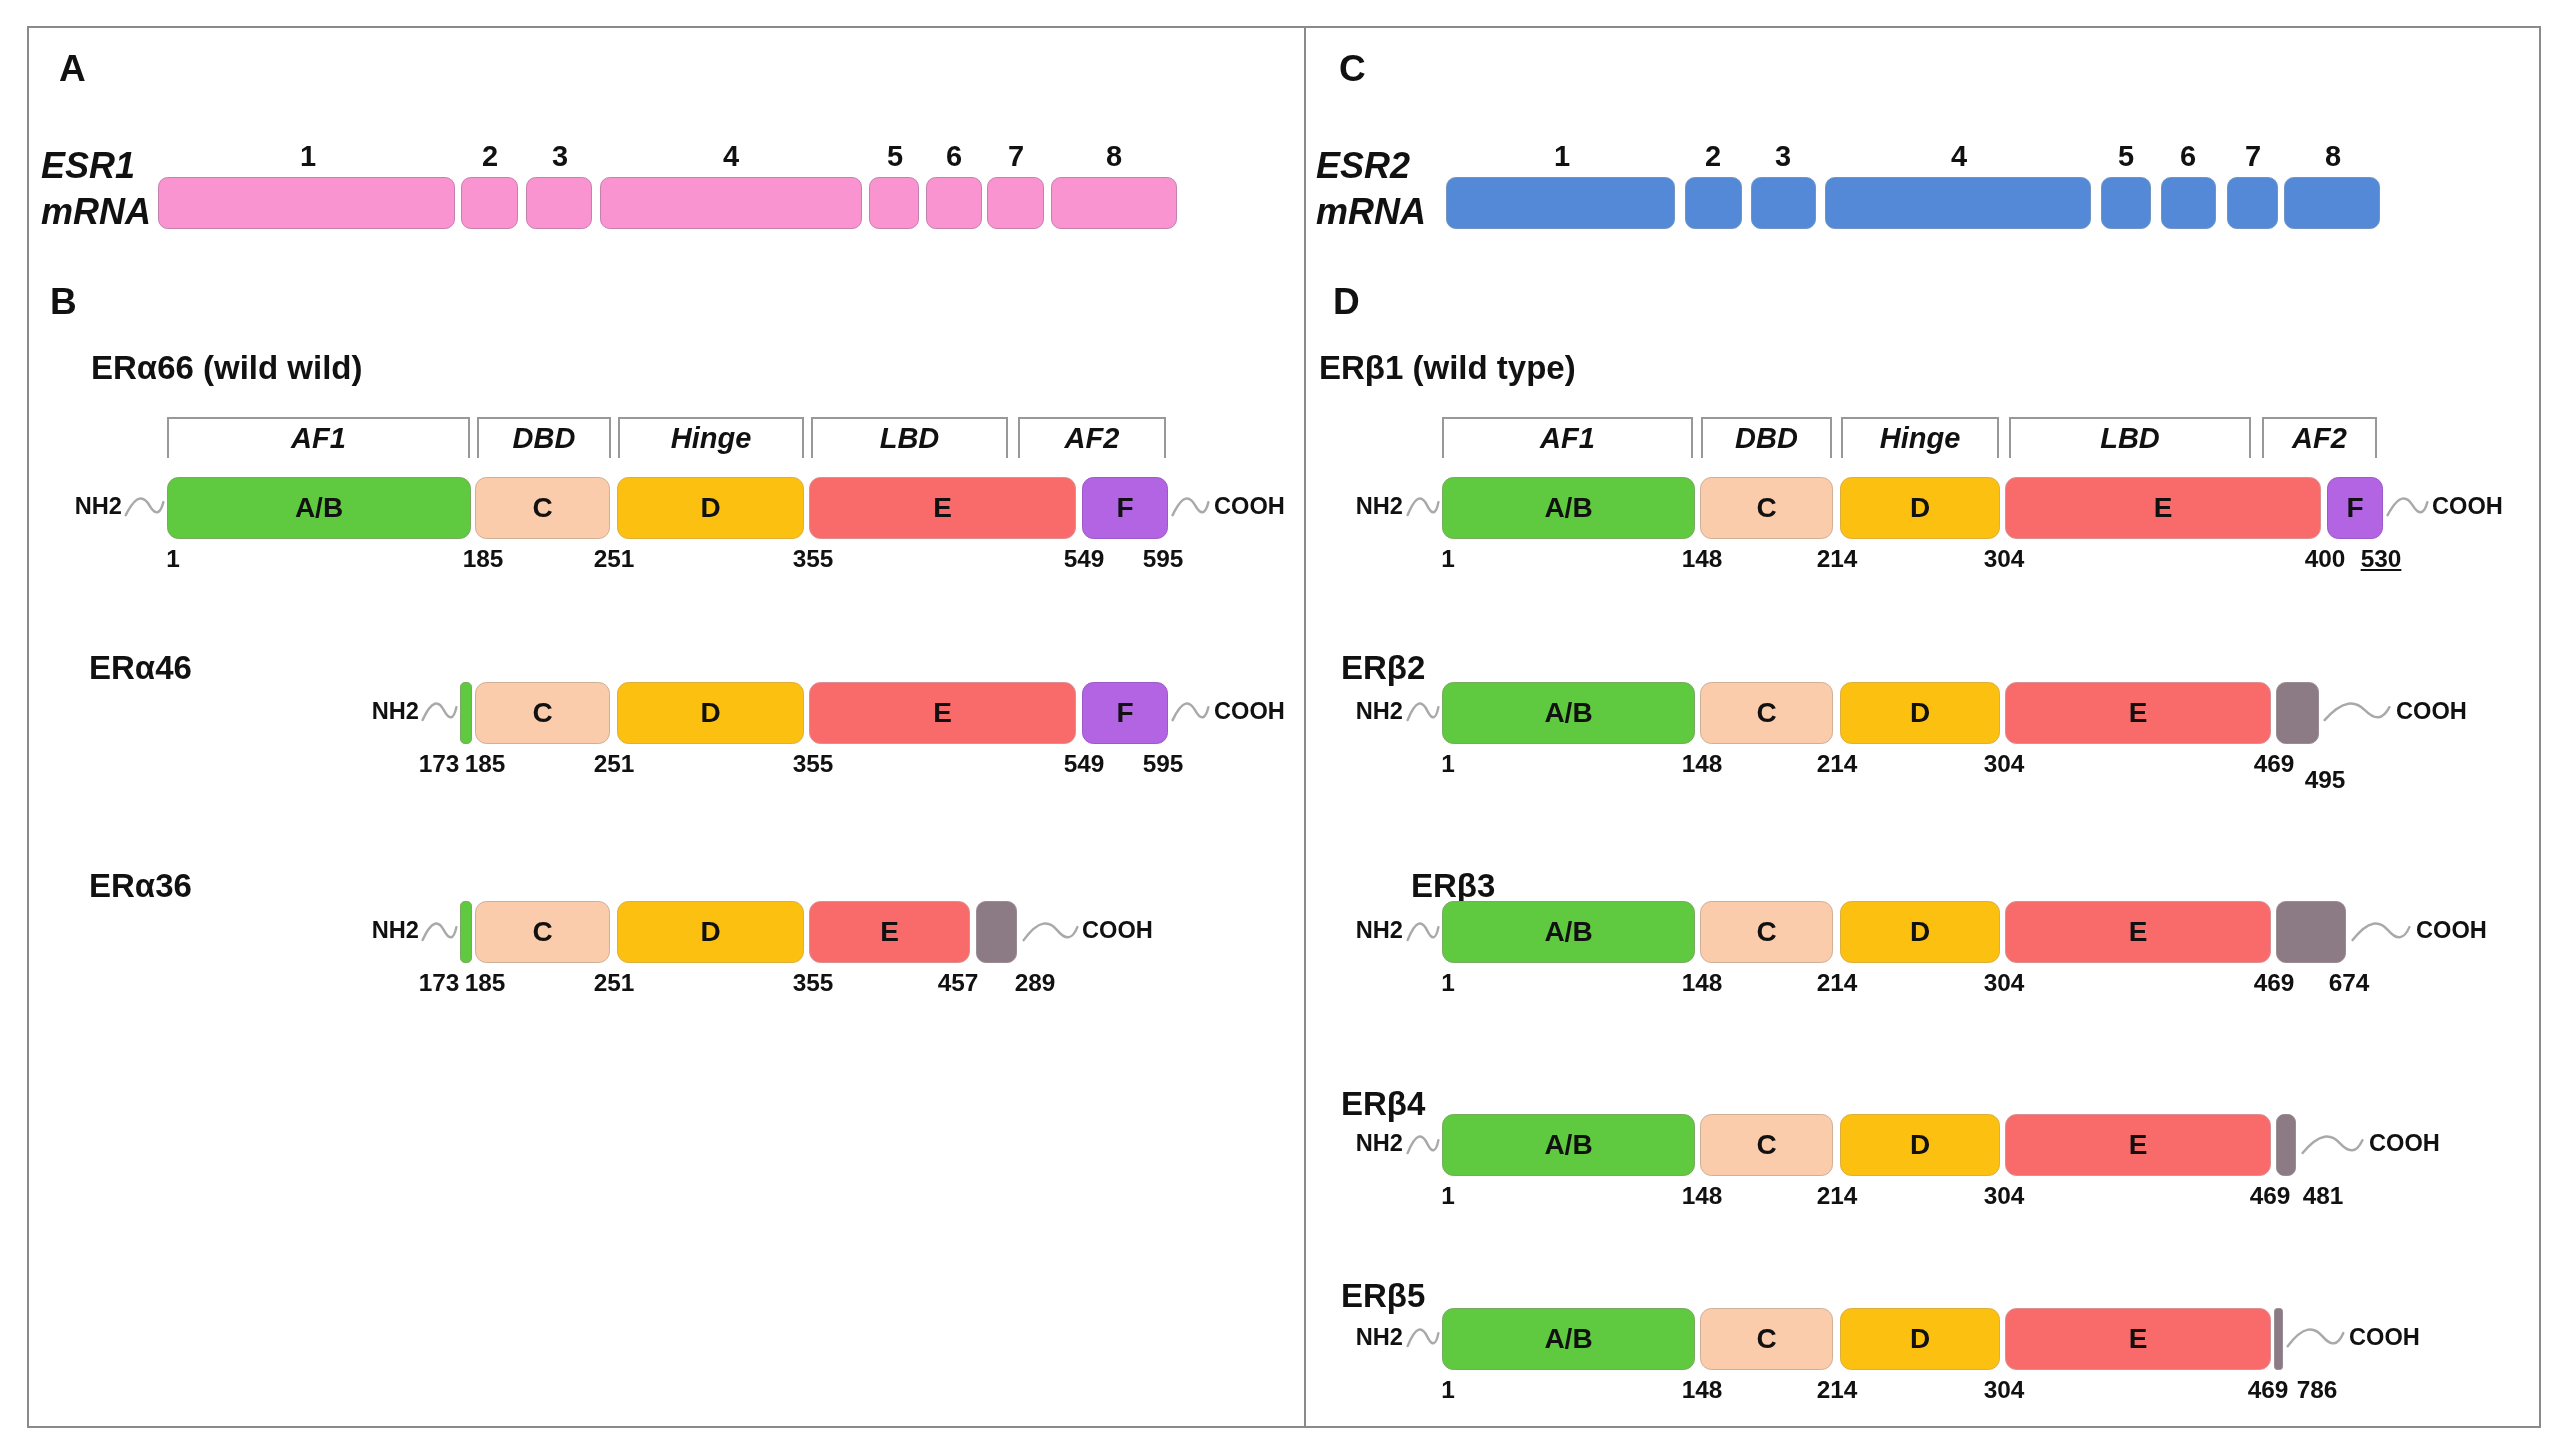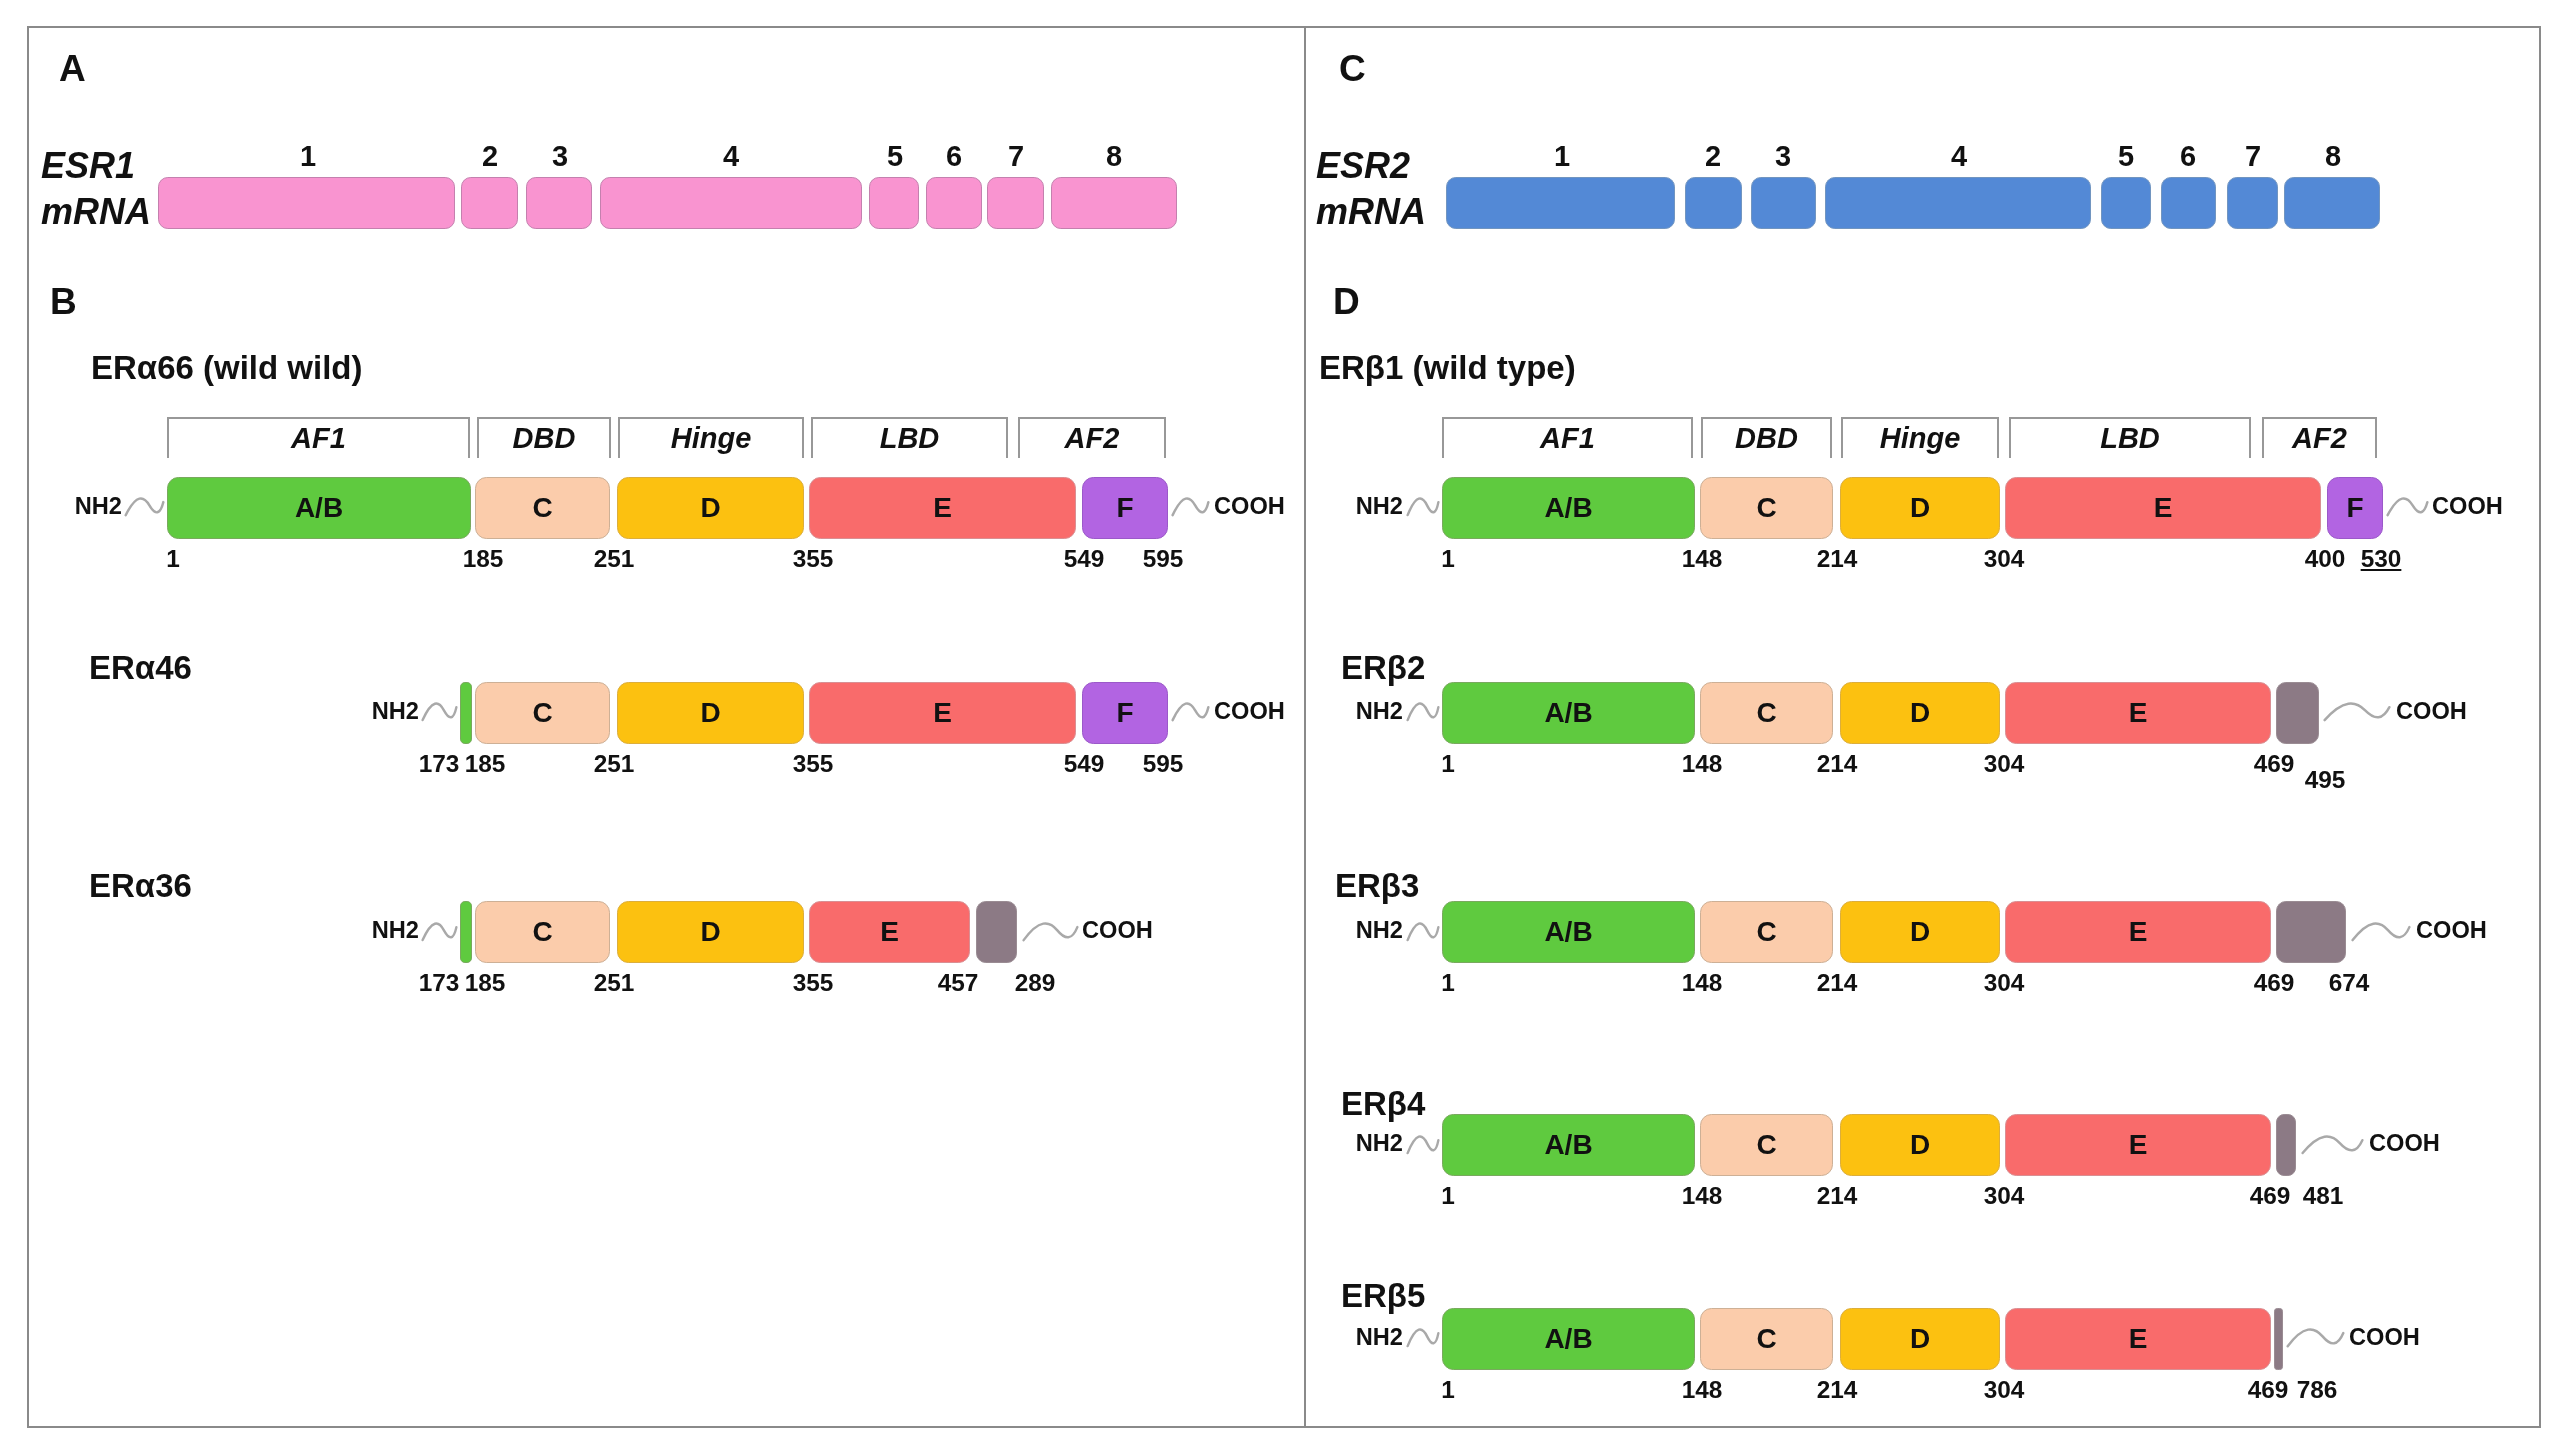--- a/index.html
+++ b/index.html
@@ -253,21 +253,21 @@
           <path d="M2,32 C 25.2,6 40.32,8 52.08,20 C 63.84,32 73.92,32 82,16" fill="none" stroke="#a9a9a9" stroke-width="3" stroke-linecap="round"></path>
         </svg>
       </div>
       <div class="abs term" style="left: 2396px; top: 700px;">COOH</div>
       <div class="abs aa-num" style="left: 1448px; top: 752px;">1</div>
       <div class="abs aa-num" style="left: 1702px; top: 752px;">148</div>
       <div class="abs aa-num" style="left: 1837px; top: 752px;">214</div>
       <div class="abs aa-num" style="left: 2004px; top: 752px;">304</div>
       <div class="abs aa-num" style="left: 2274px; top: 752px;">469</div>
       <div class="abs aa-num" style="left: 2325px; top: 736px; margin-top: 32px;">495</div>
-      <div class="abs iso-title" style="left: 1335px; top: 869px;">ERβ3</div>
+      <div class="abs iso-title" style="left: 1411px; top: 869px;">ERβ3</div>
       <div class="abs dom" style="left: 1442px; top: 901px; width: 251px; height: 60px; background: rgb(95, 202, 63); border: 1.6px solid rgb(121, 169, 94); border-radius: 11.4px;">
         <span class="dom-label">A/B</span>
       </div>
       <div class="abs dom" style="left: 1700px; top: 901px; width: 131px; height: 60px; background: rgb(251, 204, 171); border: 1.6px solid rgb(205, 176, 150); border-radius: 11.4px;">
         <span class="dom-label">C</span>
       </div>
       <div class="abs dom" style="left: 1840px; top: 901px; width: 158px; height: 60px; background: rgb(252, 193, 16); border: 1.6px solid rgb(220, 174, 60); border-radius: 11.4px;">
         <span class="dom-label">D</span>
       </div>
       <div class="abs dom" style="left: 2005px; top: 901px; width: 264px; height: 60px; background: rgb(249, 107, 107); border: 1.6px solid rgb(217, 143, 147); border-radius: 11.4px;">

